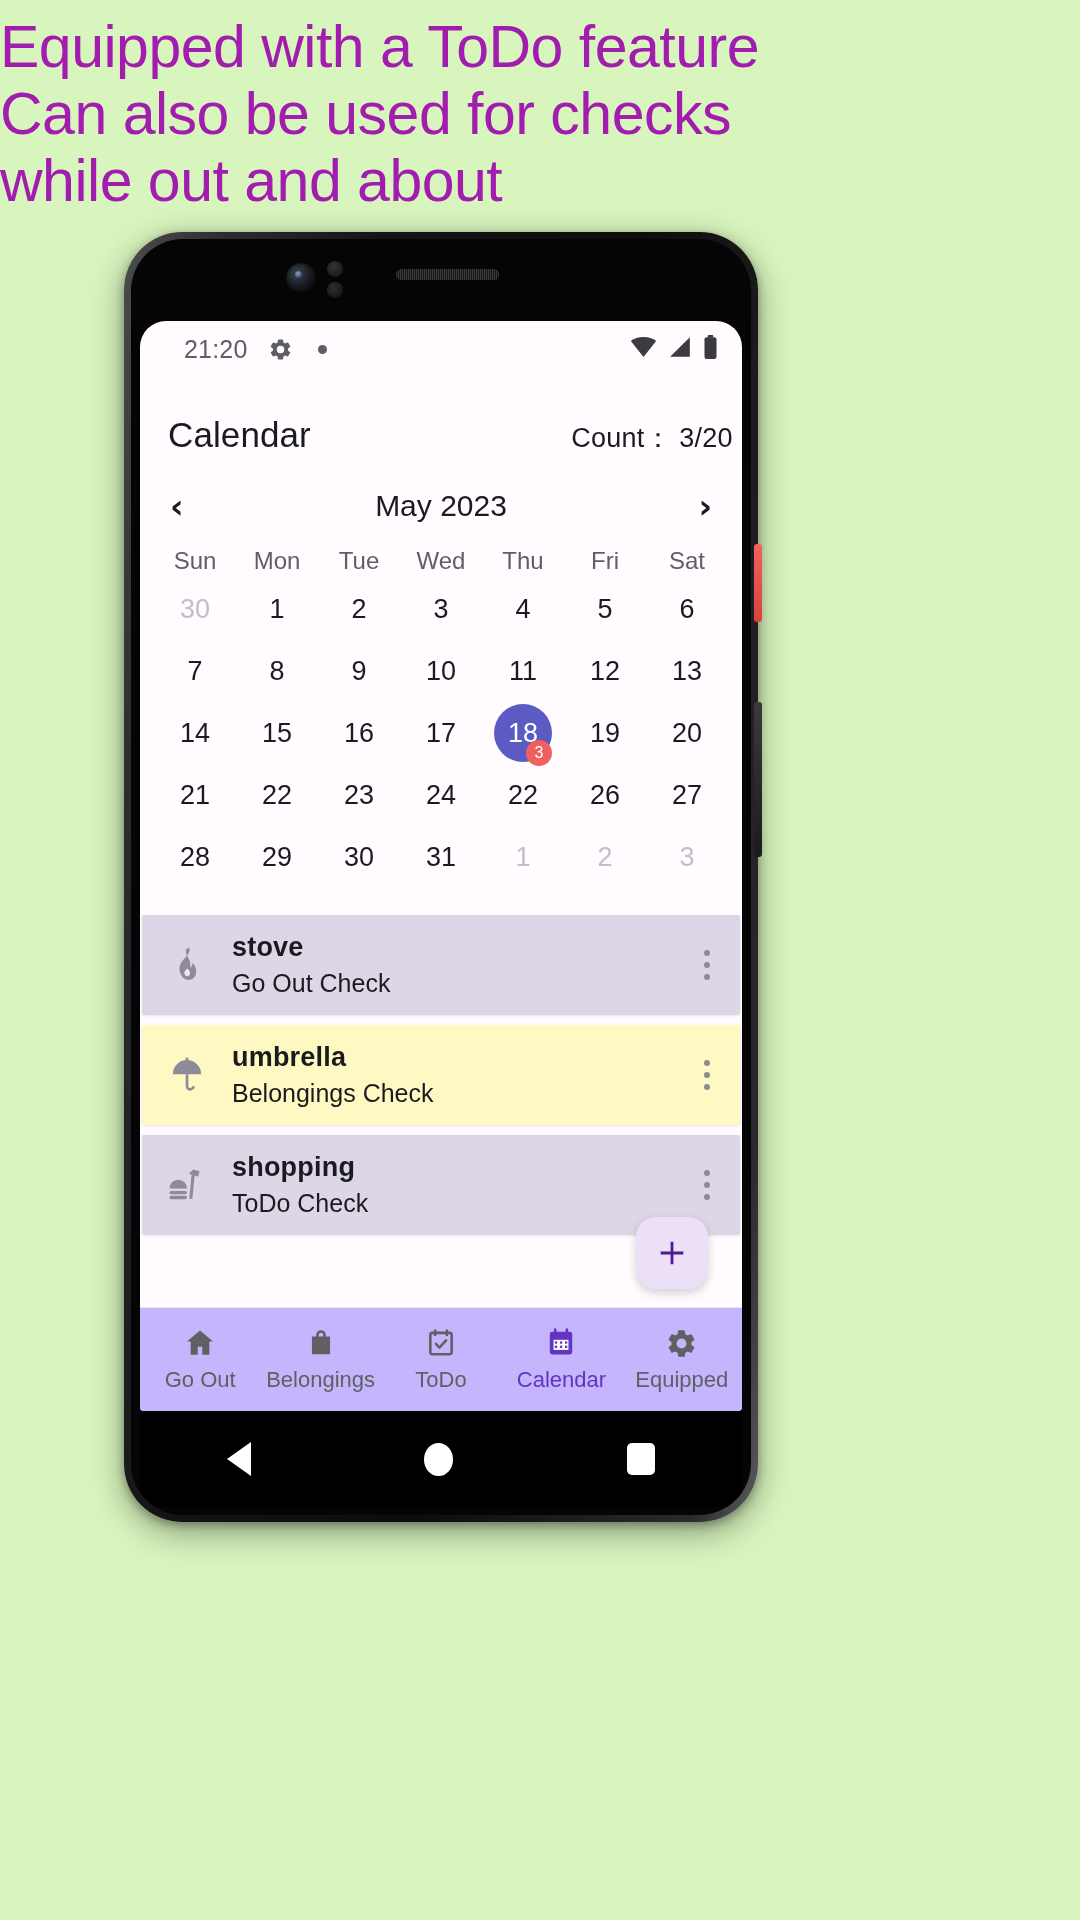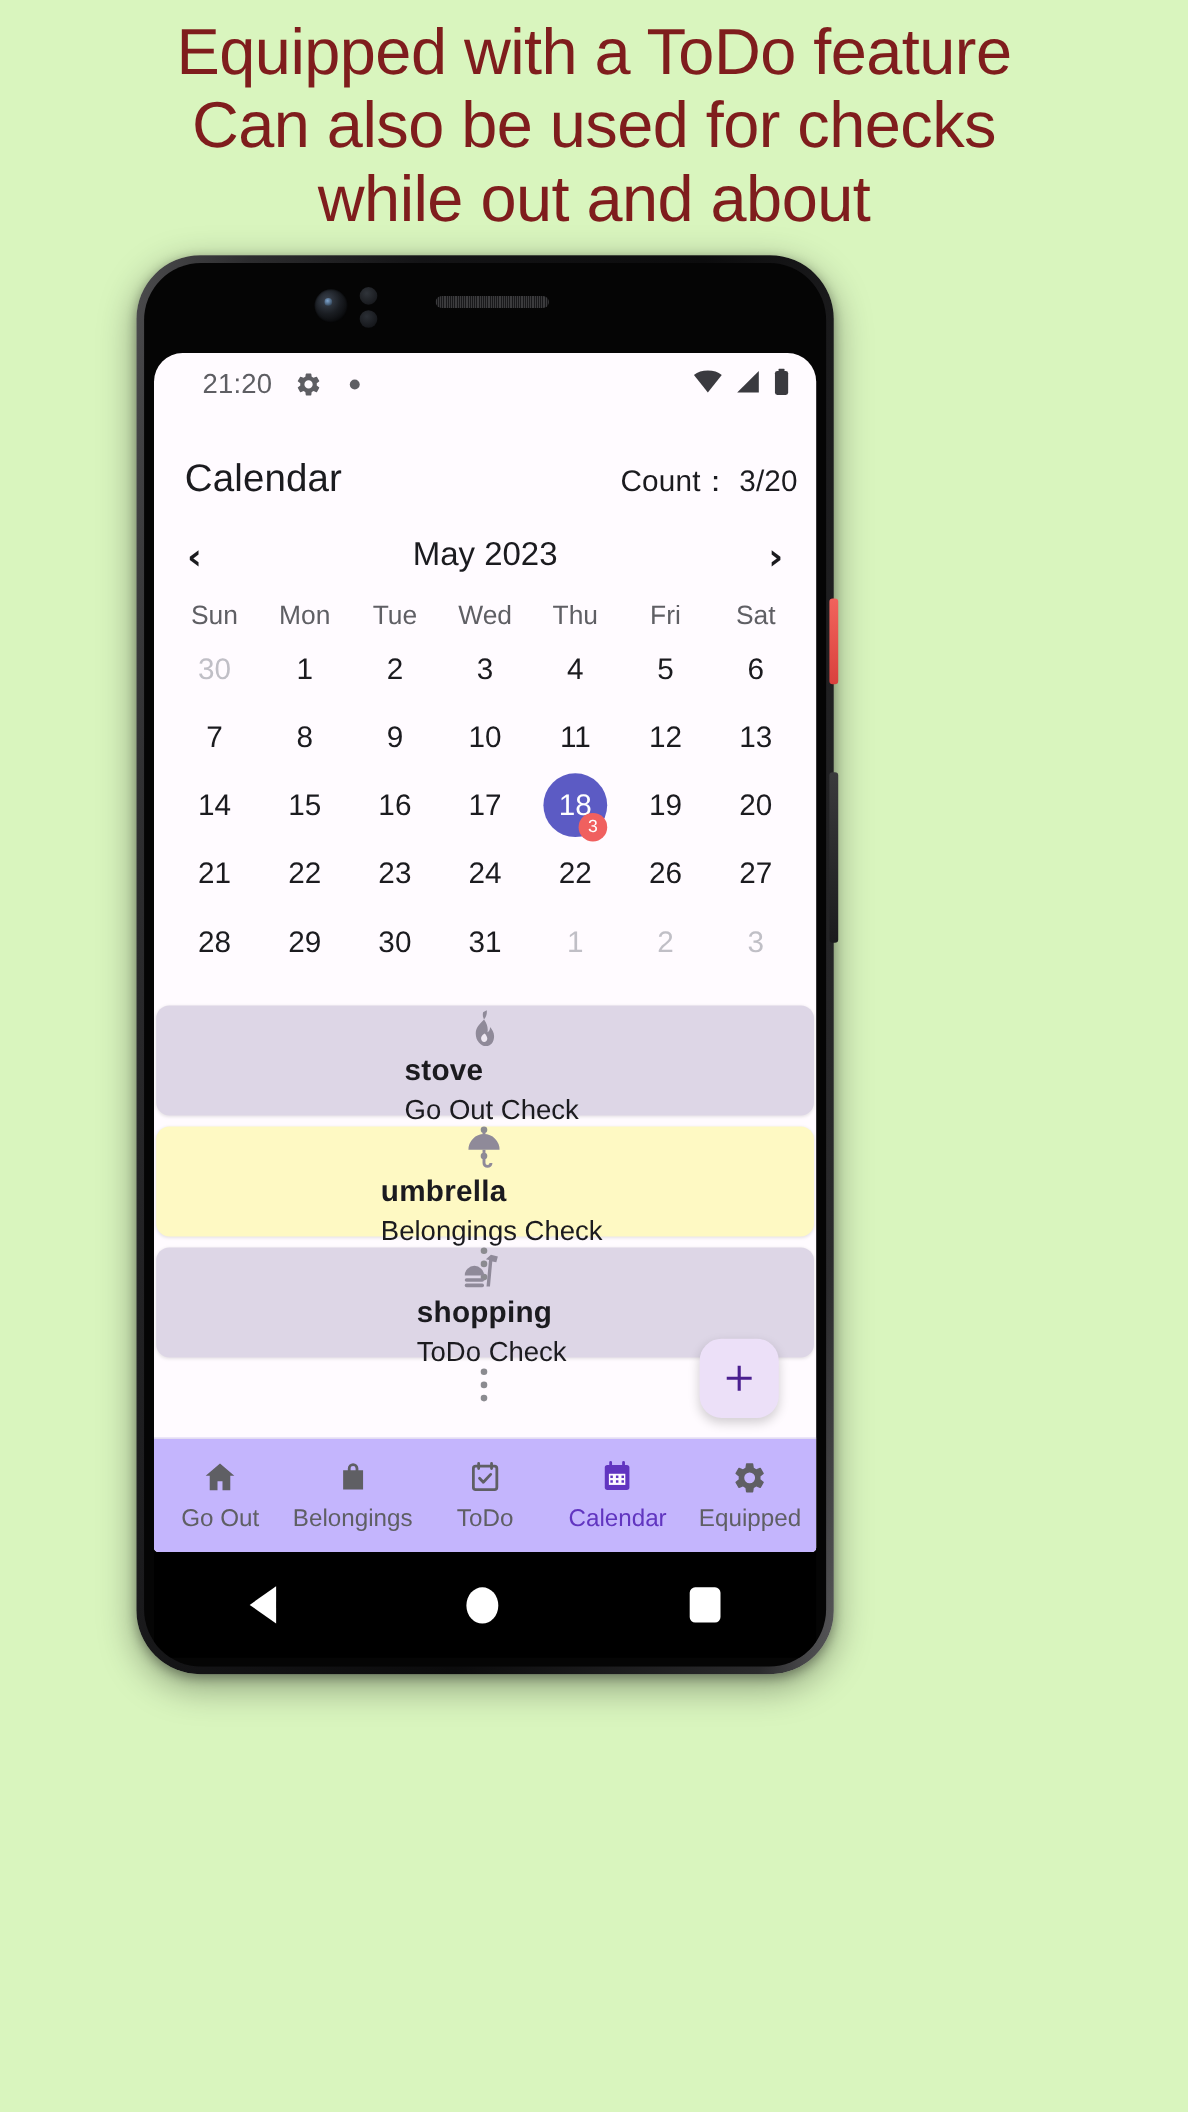--- a/index.html
+++ b/index.html
@@ -7,21 +7,21 @@
     width: 1080px; height: 1920px;
     background: #d8f5bd;
     font-family: "Liberation Sans", sans-serif;
     overflow: hidden;
   }
   .page { position: relative; width: 1080px; height: 1920px; background: #d9f5be; }
 
   
   .headline {
     position: absolute; top: 14px; left: 0; width: 1080px;
-    text-align: center; color: #7f1d1d;
+    color: #a21caf;
     font-size: 59px; line-height: 67px; font-weight: 400;
     letter-spacing: -0.5px;
   }
   .headline div { white-space: nowrap; }
 
   
   .phone {
     position: absolute; left: 124px; top: 232px;
     width: 634px; height: 1290px;
     border-radius: 58px;
@@ -85,21 +85,21 @@
   .sb-dot { width: 9px; height: 9px; border-radius: 50%; background: #5e5e63; margin-left: 25px; }
   .sb-right { margin-left:auto; display:flex; align-items:center; gap: 11px; }
 
   
   .appbar {
     display:flex; align-items: baseline; padding: 38px 2px 0 28px;
   }
   .app-title { font-size: 35px; color:#1b1b1f; letter-spacing:0.1px; }
   .app-count {
     margin-left:auto; font-size: 27px; color:#1b1b1f; letter-spacing:0.2px;
-    white-space: nowrap; overflow: hidden; padding-right: 0px; width: 176px;
+    white-space: nowrap; overflow: hidden; padding-right: 0px; width: 176px; text-align: center;
   }
 
   
   .monthnav {
     display:flex; align-items:center; padding: 33px 30px 0 30px;
   }
   .nav-arrow { font-size: 33px; color:#1b1b1f; line-height: 1; cursor: pointer;
     font-family: "DejaVu Sans", sans-serif; font-weight: 700; }
   .month-label { flex:1; text-align:center; font-size: 30px; color:#1b1b1f; }
 
@@ -126,24 +126,23 @@
     position:absolute; z-index:3; right: 12px; bottom: -5px;
     width: 26px; height: 26px; border-radius:50%;
     background:#f0605f; color:#fff; font-size:16px;
     display:flex; align-items:center; justify-content:center;
   }
 
   
   .events { margin-top: 30px; padding: 0 2px; }
   .event-card {
     display:flex; align-items:center;
-    margin: 0 0 10px 0; height: 100px; border-radius: 12px;
+    margin: 0 0 10px 0; height: 100px; border-radius: 2px;
     box-shadow: 0 1px 3px rgba(0,0,0,0.10);
     padding: 0 16px 0 14px;
-    flex-direction: column;
   }
   .event-card.tint-a { background:#ddd6e6; }
   .event-card.tint-b { background:#fef9c3; }
   .ev-icon { width:62px; display:flex; justify-content:center; align-items:center; color:#8f8a99; }
   .ev-text { padding-left: 14px; flex:1; }
   .ev-title { font-size: 27px; font-weight:700; color:#1b1b1f; letter-spacing:0.2px; }
   .ev-sub { font-size: 25px; color:#1b1b1f; margin-top: 6px; }
   .ev-more { width: 34px; display:flex; flex-direction:column; align-items:center; gap:6px; }
   .ev-more i { width:6px; height:6px; border-radius:50%; background:#8b8b90; display:block; }
 

